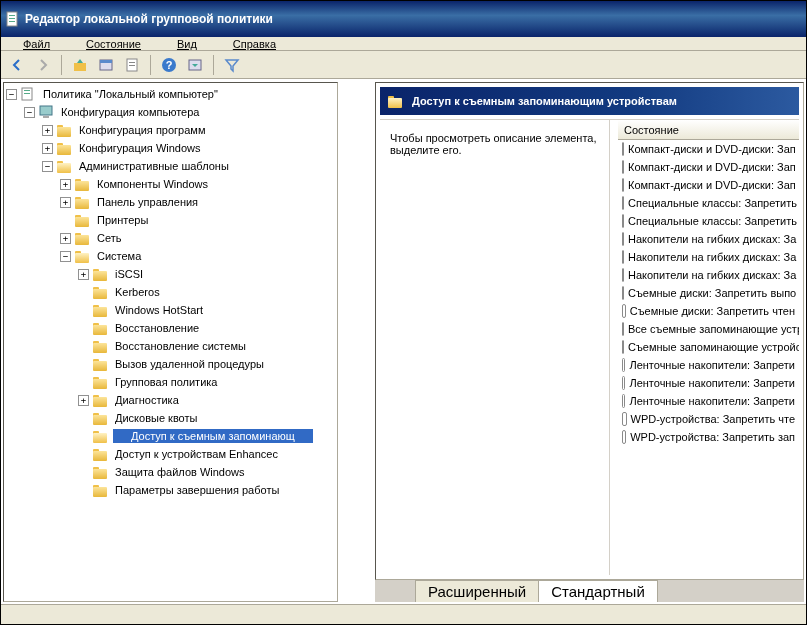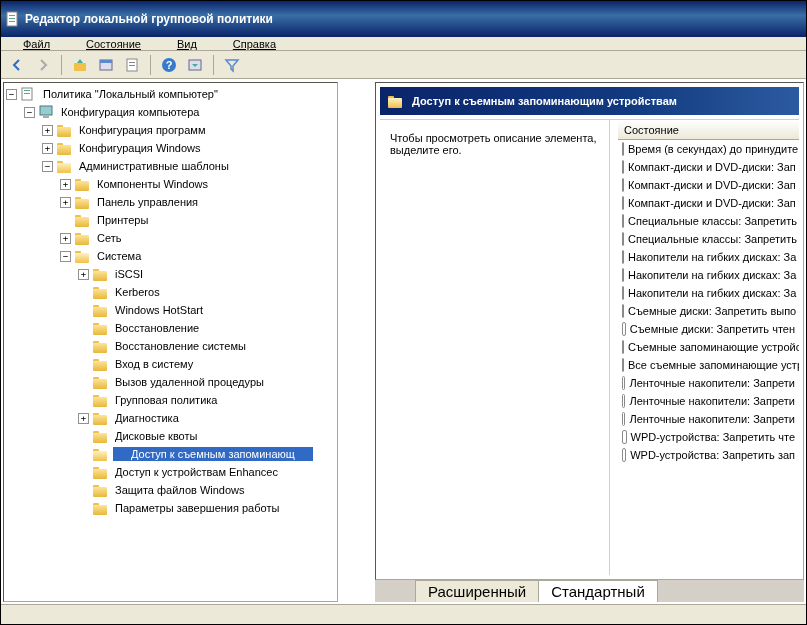--- a/index.html
+++ b/index.html
@@ -259,27 +259,20 @@
                             <div class="tree-row">
                               <span class="expander blank"></span>
                               <span class="folder-ic"></span>
                               <span class="lbl">Восстановление системы</span>
                             </div>
                           </li>
                         <li>
                             <div class="tree-row">
                               <span class="expander blank"></span>
                               <span class="folder-ic"></span>
-                              <span class="lbl">Вход в систему</span>
-                            </div>
-                          </li>
-                        <li>
-                            <div class="tree-row">
-                              <span class="expander blank"></span>
-                              <span class="folder-ic"></span>
                               <span class="lbl">Вызов удаленной процедуры</span>
                             </div>
                           </li>
                         <li>
                             <div class="tree-row">
                               <span class="expander blank"></span>
                               <span class="folder-ic"></span>
                               <span class="lbl">Групповая политика</span>
                             </div>
                           </li>
@@ -346,24 +339,20 @@
           <div class="desc-col">
             <span>Чтобы просмотреть описание элемента, выделите его.</span>
           </div>
           <div class="list-col">
             <div class="list-header">
               <span>Состояние</span>
             </div>
             <div class="list-body" id="settings-list">
                 <div class="list-item">
                   <span class="policy-ic ic"></span>
-                  <span>Время (в секундах) до принудите</span>
-                </div>
-                <div class="list-item">
-                  <span class="policy-ic ic"></span>
                   <span>Компакт-диски и DVD-диски: Зап</span>
                 </div>
                 <div class="list-item">
                   <span class="policy-ic ic"></span>
                   <span>Компакт-диски и DVD-диски: Зап</span>
                 </div>
                 <div class="list-item">
                   <span class="policy-ic ic"></span>
                   <span>Компакт-диски и DVD-диски: Зап</span>
                 </div>
@@ -390,25 +379,25 @@
                 <div class="list-item">
                   <span class="policy-ic ic"></span>
                   <span>Съемные диски: Запретить выпо</span>
                 </div>
                 <div class="list-item">
                   <span class="policy-ic ic"></span>
                   <span>Съемные диски: Запретить чтен</span>
                 </div>
                 <div class="list-item">
                   <span class="policy-ic ic"></span>
+                  <span>Все съемные запоминающие устр</span>
+                </div>
+                <div class="list-item">
+                  <span class="policy-ic ic"></span>
                   <span>Съемные запоминающие устройс</span>
-                </div>
-                <div class="list-item">
-                  <span class="policy-ic ic"></span>
-                  <span>Все съемные запоминающие устр</span>
                 </div>
                 <div class="list-item">
                   <span class="policy-ic ic"></span>
                   <span>Ленточные накопители: Запрети</span>
                 </div>
                 <div class="list-item">
                   <span class="policy-ic ic"></span>
                   <span>Ленточные накопители: Запрети</span>
                 </div>
                 <div class="list-item">

